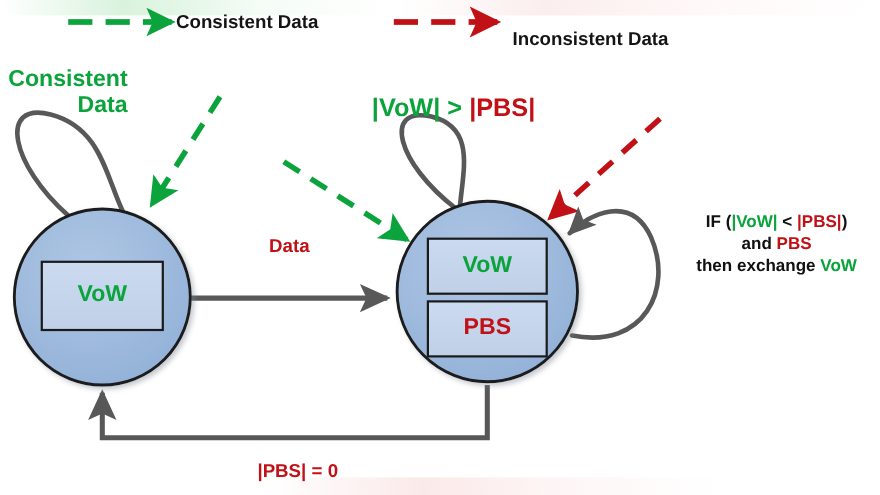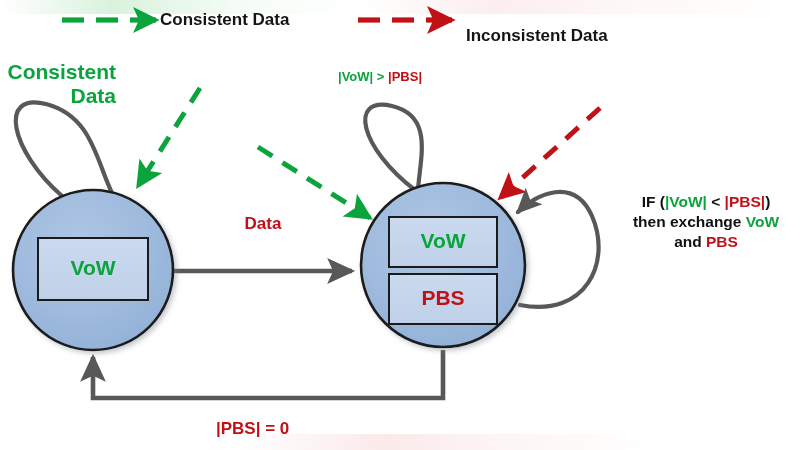--- a/index.html
+++ b/index.html
@@ -164,34 +164,34 @@
 
   <div class="lbl legend-text" style="left:160px; top:10px;">Consistent Data</div>
 
   <div class="lbl legend-text" style="left:466px; top:26px;">Inconsistent Data</div>
 
   <div class="lbl green" style="left:6px; top:60px; font-size:21px; text-align:right; width:110px;">
     <div>Consistent</div>
     <div>Data</div>
   </div>
 
-  <div class="lbl" style="left:338px; top:70px; font-size:13px;">
+  <div class="lbl" style="left:338px; top:85px; font-size:23px;">
     <span class="green">|VoW|</span><span class="green"> &gt; </span><span class="red">|PBS|</span>
   </div>
 
   <div class="lbl red" style="left:200px; top:214px; font-size:17px; text-align:center; width:126px;">
     <div>Data</div>
   </div>
 
-  <div class="lbl red" style="left:216px; top:419px; font-size:17px;text-align:right;">|PBS| = 0</div>
+  <div class="lbl red" style="left:234px; top:419px; font-size:17px;text-align:right;">|PBS| = 0</div>
 
   <div class="cond-block" style="left:614px; top:192px; width:184px;">
     <div><span class="black">IF (</span><span class="green">|VoW|</span><span class="black"> &lt; </span><span class="red">|PBS|</span><span class="black">)</span></div>
+    <div><span class="black">and </span><span class="red">PBS</span></div>
     <div><span class="black">then exchange </span><span class="green">VoW</span></div>
-    <div><span class="black">and </span><span class="red">PBS</span></div>
   </div>
 
   <div class="node-text green" style="left:38px; top:256px; width:110px;">VoW</div>
 
   <div class="node-text green" style="left:389px; top:229px; width:108px;">VoW</div>
 
   <div class="node-text red" style="left:389px; top:286px; width:108px;">PBS</div>
 
 </div>
 

